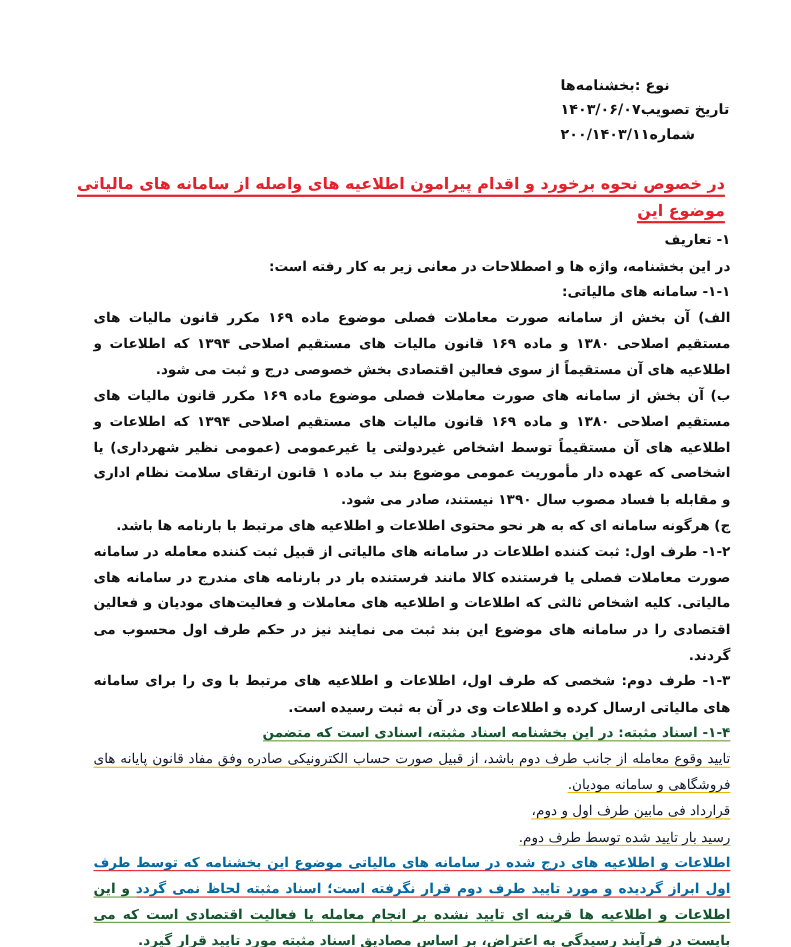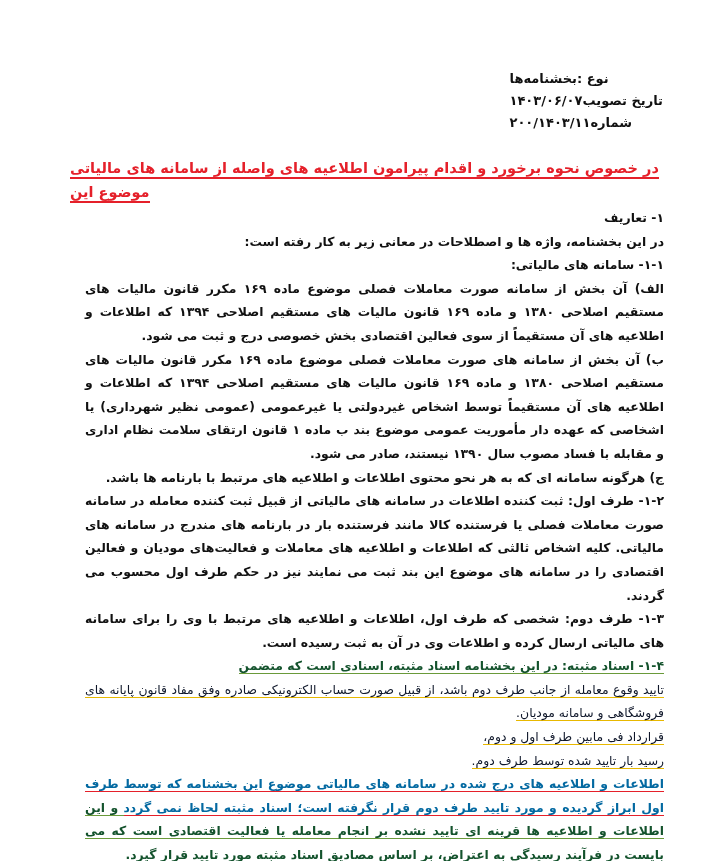--- a/index.html
+++ b/index.html
@@ -1,21 +1,21 @@
 <!DOCTYPE html>
 <html><head>
 <meta charset="utf-8">
 <style>
   html, body { margin: 0; padding: 0; background: #ffffff; }
   body { width: 719px; height: 861px; overflow: hidden; position: relative;
          font-family: "DejaVu Sans", sans-serif; color: #111; }
   .page { position: absolute; left: 0; top: 0; width: 719px; height: 861px; direction: rtl; }
   .meta { position: absolute; right: 56px; top: 68px; font-size: 13px; font-weight: bold; line-height: 22px; text-align: left; }
   .title { position: absolute; left: 70px; right: 60px; top: 156px; font-size: 14.5px; font-weight: bold; color: #e5202a;
-           text-align: left; line-height: 24px; }
+           text-align: right; line-height: 24px; }
   .title span { border-bottom: 2px solid #e5202a; padding-bottom: 1px; }
   .body { position: absolute; right: 55px; left: 85px; top: 206px; font-size: 12.4px; font-weight: bold; line-height: 23.6px; text-align: justify; text-align-last: right; }
   .body p { margin: 0; }
   .green { color: #14532d; font-weight: bold; }
   .u-green { border-bottom: 1.5px solid #6a9a3a; }
   .yellow { color: #0f172a; font-weight: normal; }
   .u-yellow { border-bottom: 1.5px solid #e8b800; }
   .red { color: #0369a1; font-weight: bold; }
   .u-red { border-bottom: 1.5px solid #e5202a; }
 </style>

